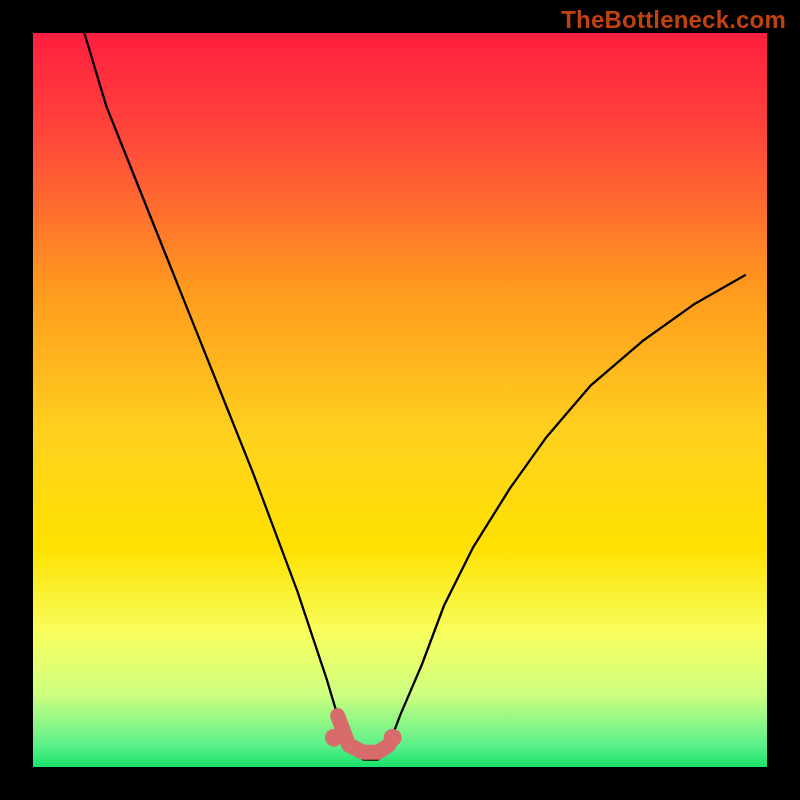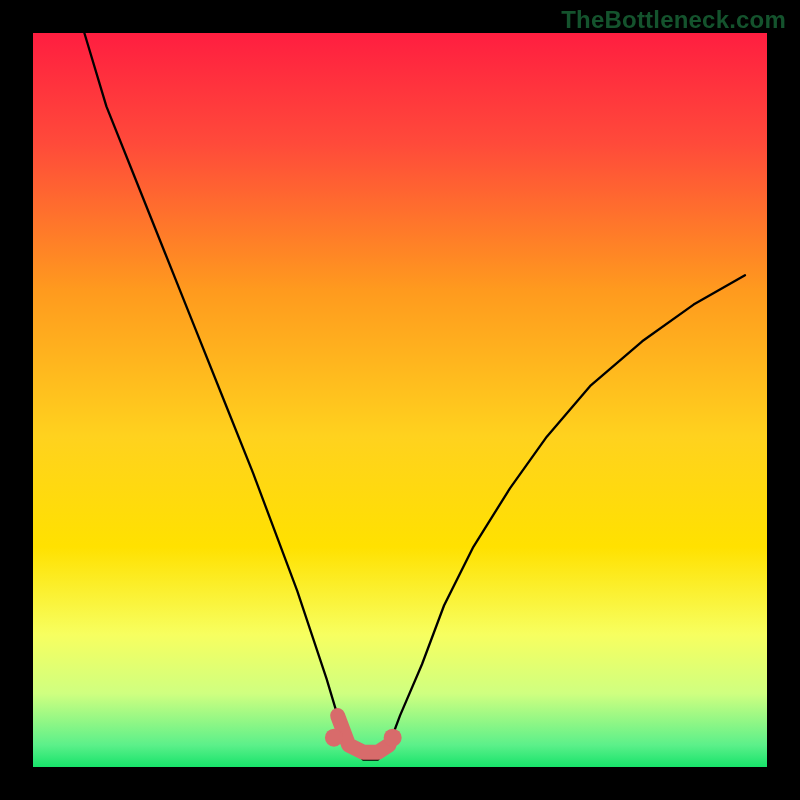--- a/index.html
+++ b/index.html
@@ -15,21 +15,21 @@
     width: 800px;
     height: 800px;
     position: relative;
   }
   .watermark {
     position: absolute;
     top: 6px;
     right: 14px;
     font-size: 24px;
     font-weight: 600;
-    color: #14532d;
+    color: #c2410c;
     letter-spacing: 0.2px;
     z-index: 5;
   }
   svg.chart {
     display: block;
     width: 800px;
     height: 800px;
   }
 </style>
 </head>

